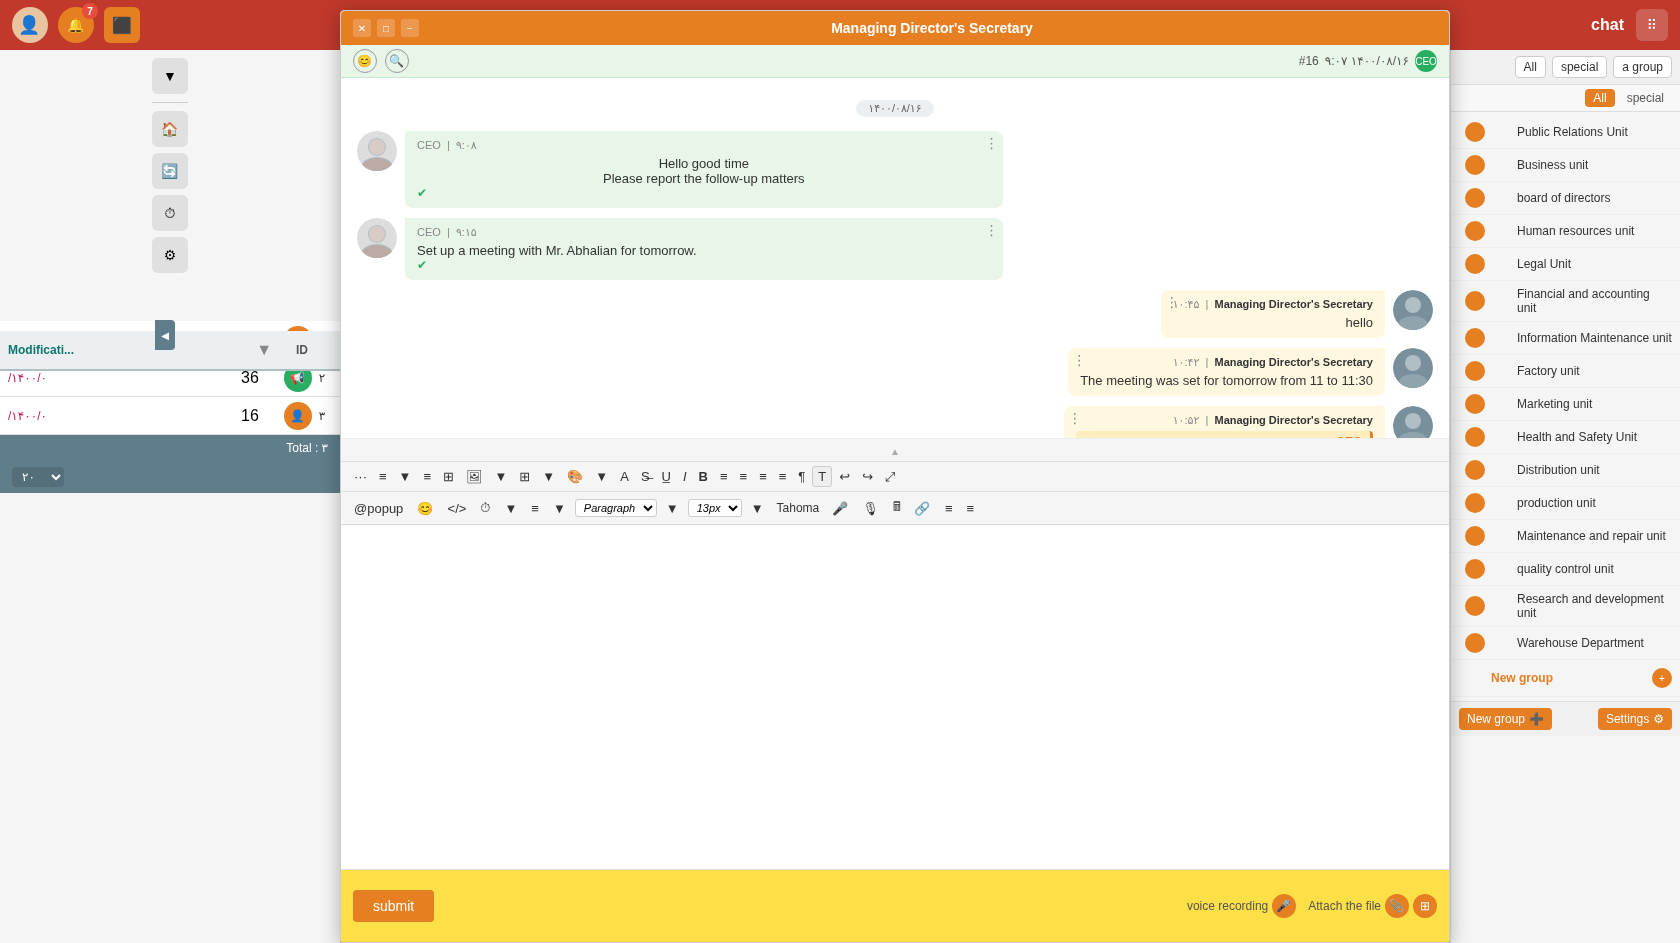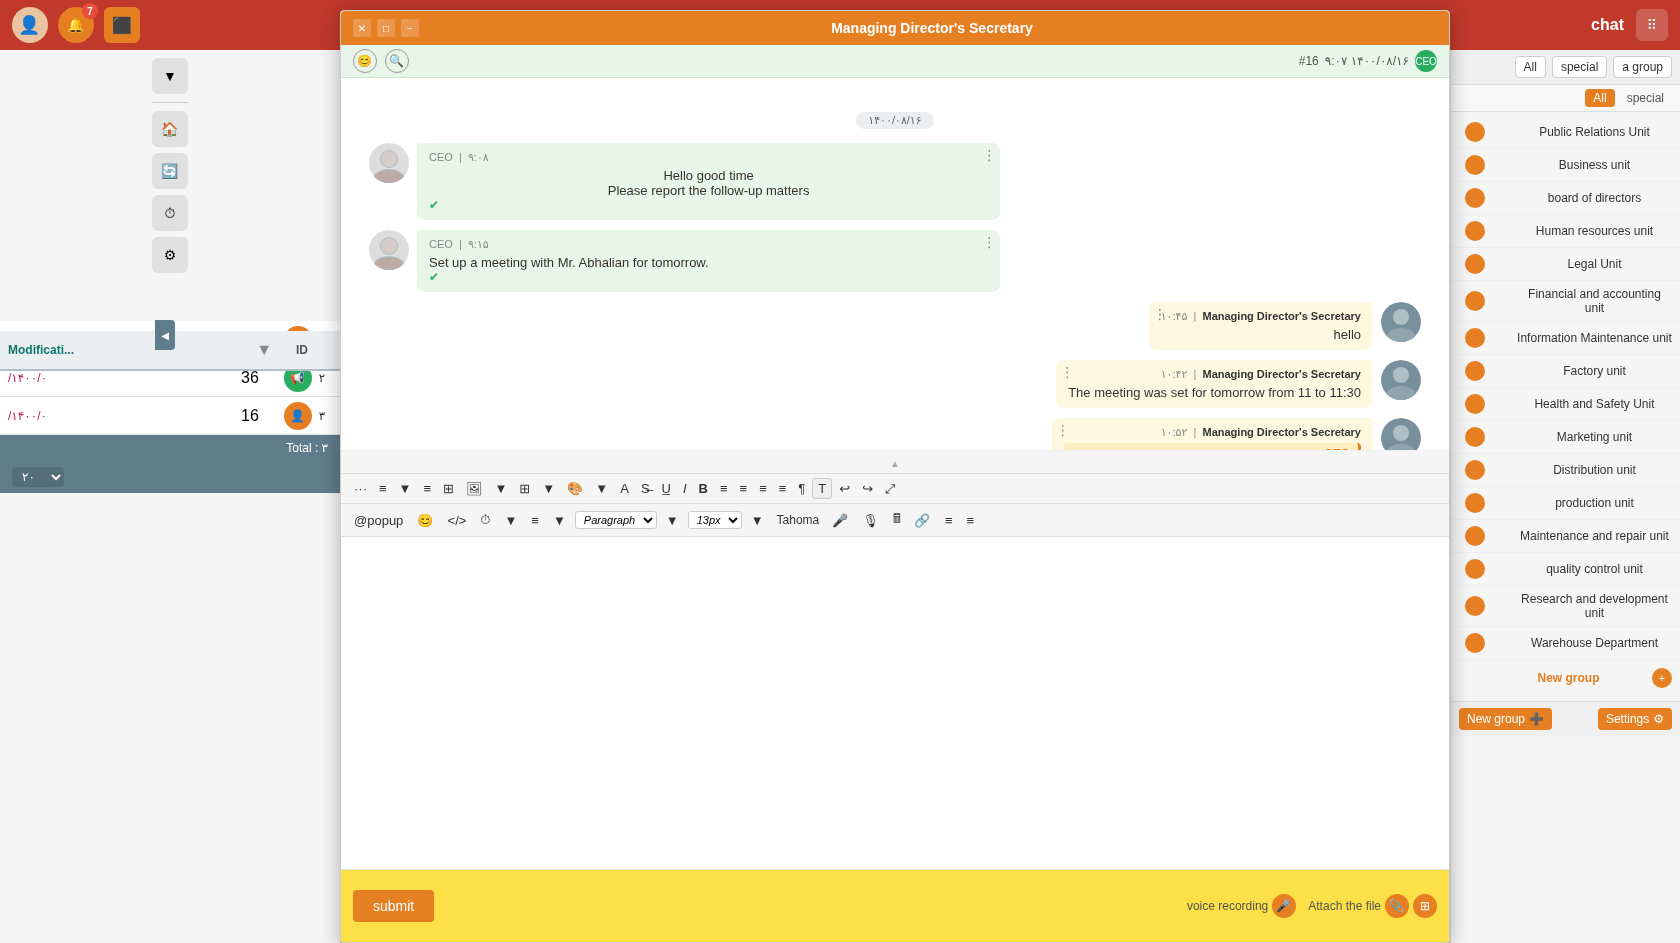--- a/index.html
+++ b/index.html
@@ -82,21 +82,21 @@
     .rs-tab {
       padding: 2px 8px; border-radius: 4px; font-size: 12px; cursor: pointer; color: #555;
     }
     .rs-tab.active { background: #e67e22; color: white; border-radius: 4px; }
     .group-list { padding: 4px 0; }
     .group-item {
       display: flex; align-items: center; justify-content: space-between;
       padding: 6px 8px; border-bottom: 1px solid #eee; cursor: pointer;
       font-size: 12px; color: #333;
     }
-    .group-item-name { text-align: center; flex: 1; padding-left: 32px; }
+    .group-item-name { text-align: left; flex: 1; padding-left: 32px; }
     .group-dot {
       width: 20px; height: 20px; border-radius: 50%; background: #e67e22;
       display: flex; align-items: center; justify-content: center;
       color: white; font-size: 10px; margin-left: 6px; flex-shrink: 0;
     }
     .right-sidebar-bottom {
       position: sticky; bottom: 0; background: #f0f0f0;
       display: flex; justify-content: space-between; padding: 6px 8px;
       border-top: 1px solid #ddd;
     }
@@ -163,21 +163,21 @@
       display: flex; align-items: center; justify-content: center; cursor: pointer; font-size: 12px;
     }
     .ceo-badge {
       background: #27ae60; color: white; border-radius: 50%;
       width: 22px; height: 22px; display: flex; align-items: center; justify-content: center;
       font-size: 10px;
     }
 
     
     .chat-messages {
-      flex: 1; overflow-y: auto; padding: 28px; background: white;
+      flex: 1; overflow-y: auto; padding: 16px; background: white;
       display: flex; flex-direction: column; gap: 10px;
     }
     .date-divider {
       text-align: center; margin: 4px 0;
     }
     .date-badge {
       background: #eceff1; color: #666; border-radius: 12px; padding: 2px 12px;
       font-size: 11px; direction: rtl; display: inline-block;
     }
 
@@ -374,25 +374,25 @@
     <div class="group-item">
       <div class="group-dot"></div>
       <div class="group-item-name">Information Maintenance unit</div>
     </div>
     <div class="group-item">
       <div class="group-dot"></div>
       <div class="group-item-name">Factory unit</div>
     </div>
     <div class="group-item">
       <div class="group-dot"></div>
+      <div class="group-item-name">Marketing unit</div>
+    </div>
+    <div class="group-item">
+      <div class="group-dot"></div>
       <div class="group-item-name">Health and Safety Unit</div>
-    </div>
-    <div class="group-item">
-      <div class="group-dot"></div>
-      <div class="group-item-name">Marketing unit</div>
     </div>
     <div class="group-item">
       <div class="group-dot"></div>
       <div class="group-item-name">Distribution unit</div>
     </div>
     <div class="group-item">
       <div class="group-dot"></div>
       <div class="group-item-name">production unit</div>
     </div>
     <div class="group-item">

